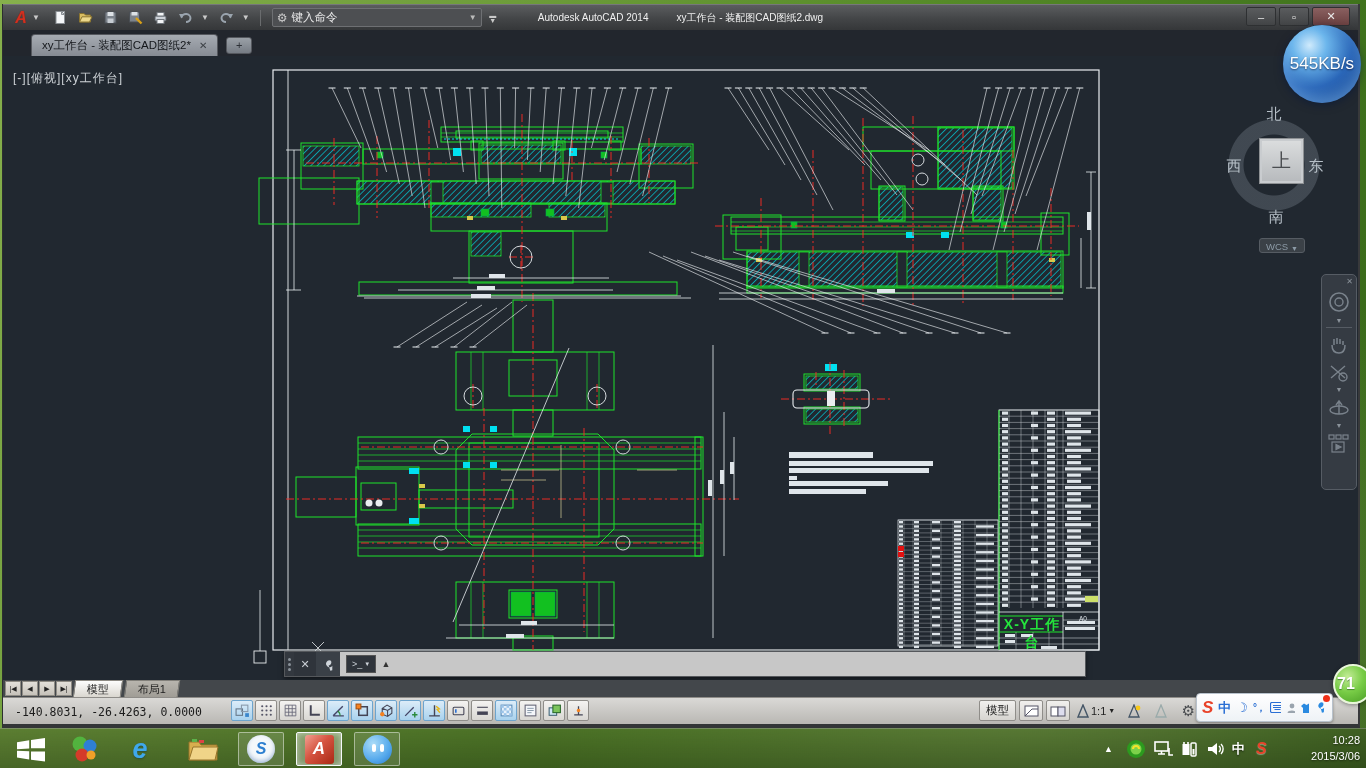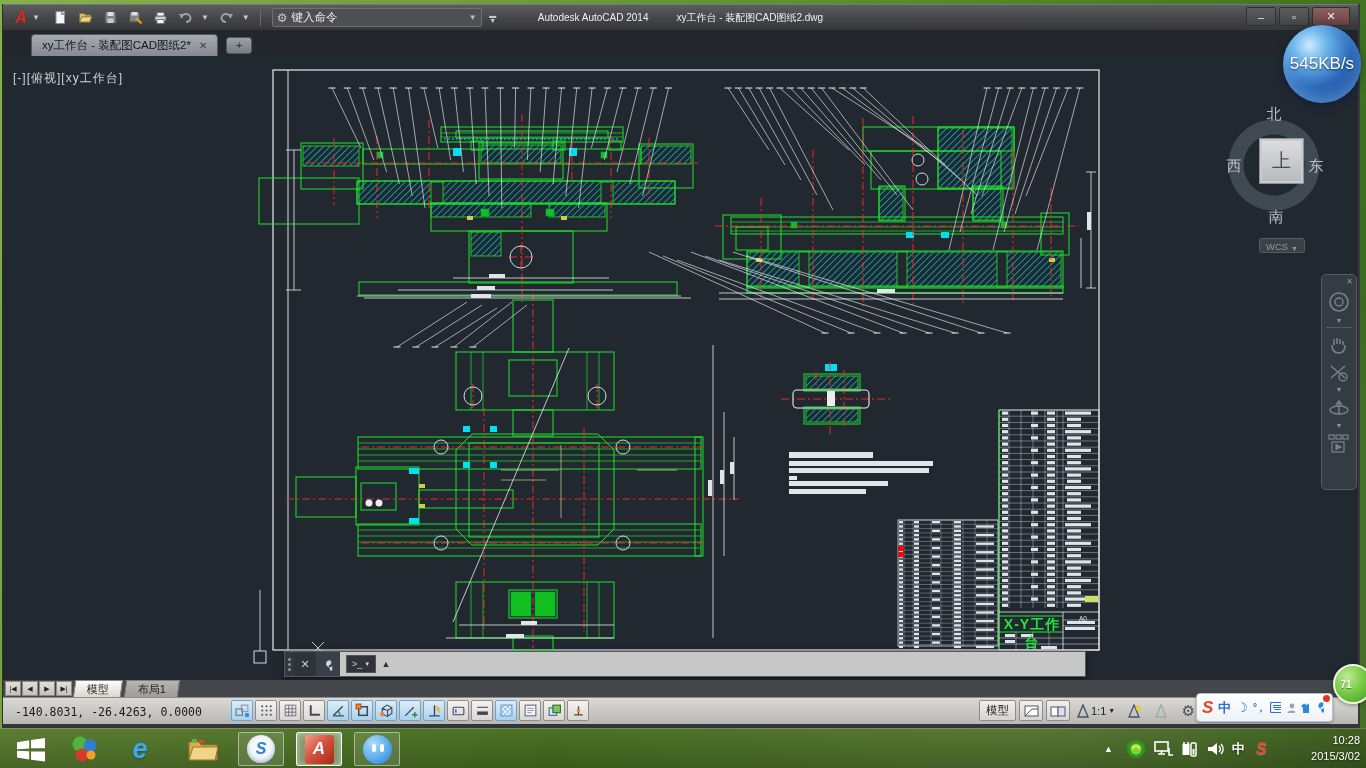--- a/index.html
+++ b/index.html
@@ -108,21 +108,21 @@
   
   #ball545{position:absolute;left:1283px;top:25px;width:78px;height:78px;border-radius:50%;z-index:70;
     background:radial-gradient(circle at 34% 26%, #cfeafc 0%, #6cb6ec 22%, #2a66b8 55%, #123c80 100%);
     box-shadow:0 2px 8px rgba(0,20,60,.5), inset 0 -6px 14px rgba(140,200,250,.45);
     display:flex;align-items:center;justify-content:center;}
   #ball545 span{color:#fff;font-size:17px;text-shadow:0 1px 2px rgba(0,0,30,.6);}
   #ball71{position:absolute;left:1333px;top:664px;width:40px;height:40px;border-radius:50%;z-index:70;
     background:radial-gradient(circle at 35% 30%, #c2ec96 0%, #78cc46 45%, #459a22 100%);
     border:2px solid #e9f6da;box-shadow:0 1px 4px rgba(0,0,0,.4);
     display:flex;align-items:center;justify-content:center;}
-  #ball71 span{color:#fff;font-weight:bold;font-size:10px;margin-right:14px;text-shadow:0 1px 1px rgba(0,60,0,.5);}
+  #ball71 span{color:#fff;font-weight:bold;font-size:16px;margin-right:14px;text-shadow:0 1px 1px rgba(0,60,0,.5);}
   
   #taskbar{position:absolute;left:0;top:728px;width:1366px;height:40px;z-index:50;
     background:linear-gradient(rgba(55,75,30,.42),rgba(35,52,18,.55));border-top:1px solid rgba(255,255,255,.28);}
   .tb-item{position:absolute;top:3px;height:34px;display:flex;align-items:center;justify-content:center;}
   .run-box{width:46px;border:1px solid rgba(255,255,255,.45);background:rgba(255,255,255,.13);border-radius:2px;}
   .run-box.active{background:rgba(255,255,255,.32);border-color:#f5f8fa;box-shadow:inset 0 0 6px rgba(255,255,255,.5);}
   .ie-e{font-size:27px;font-style:italic;font-weight:bold;color:#3fa8ec;text-shadow:0 1px 2px rgba(0,40,80,.4);}
   .sg-circle{width:28px;height:28px;border-radius:50%;background:#f4f8fb;display:flex;align-items:center;justify-content:center;
     color:#2d7fd0;font-weight:bold;font-style:italic;font-size:16px;box-shadow:inset 0 -2px 4px rgba(40,90,160,.4);}
   .cad-sq{width:29px;height:29px;border-radius:3px;background:linear-gradient(135deg,#f2OTa 0,#c03a22);
@@ -1221,15 +1221,15 @@
       </svg>
     </div>
   <div class="tray tray-zh" style="left:1232px">
       <span>中</span>
     </div>
   <div class="tray tray-s" style="left:1256px">
       <span>S</span>
     </div>
   <div id="clock">
     <div>10:28</div>
-    <div>2015/3/02</div>
+    <div>2015/3/06</div>
   </div>
 </div>
 
 </body></html>

